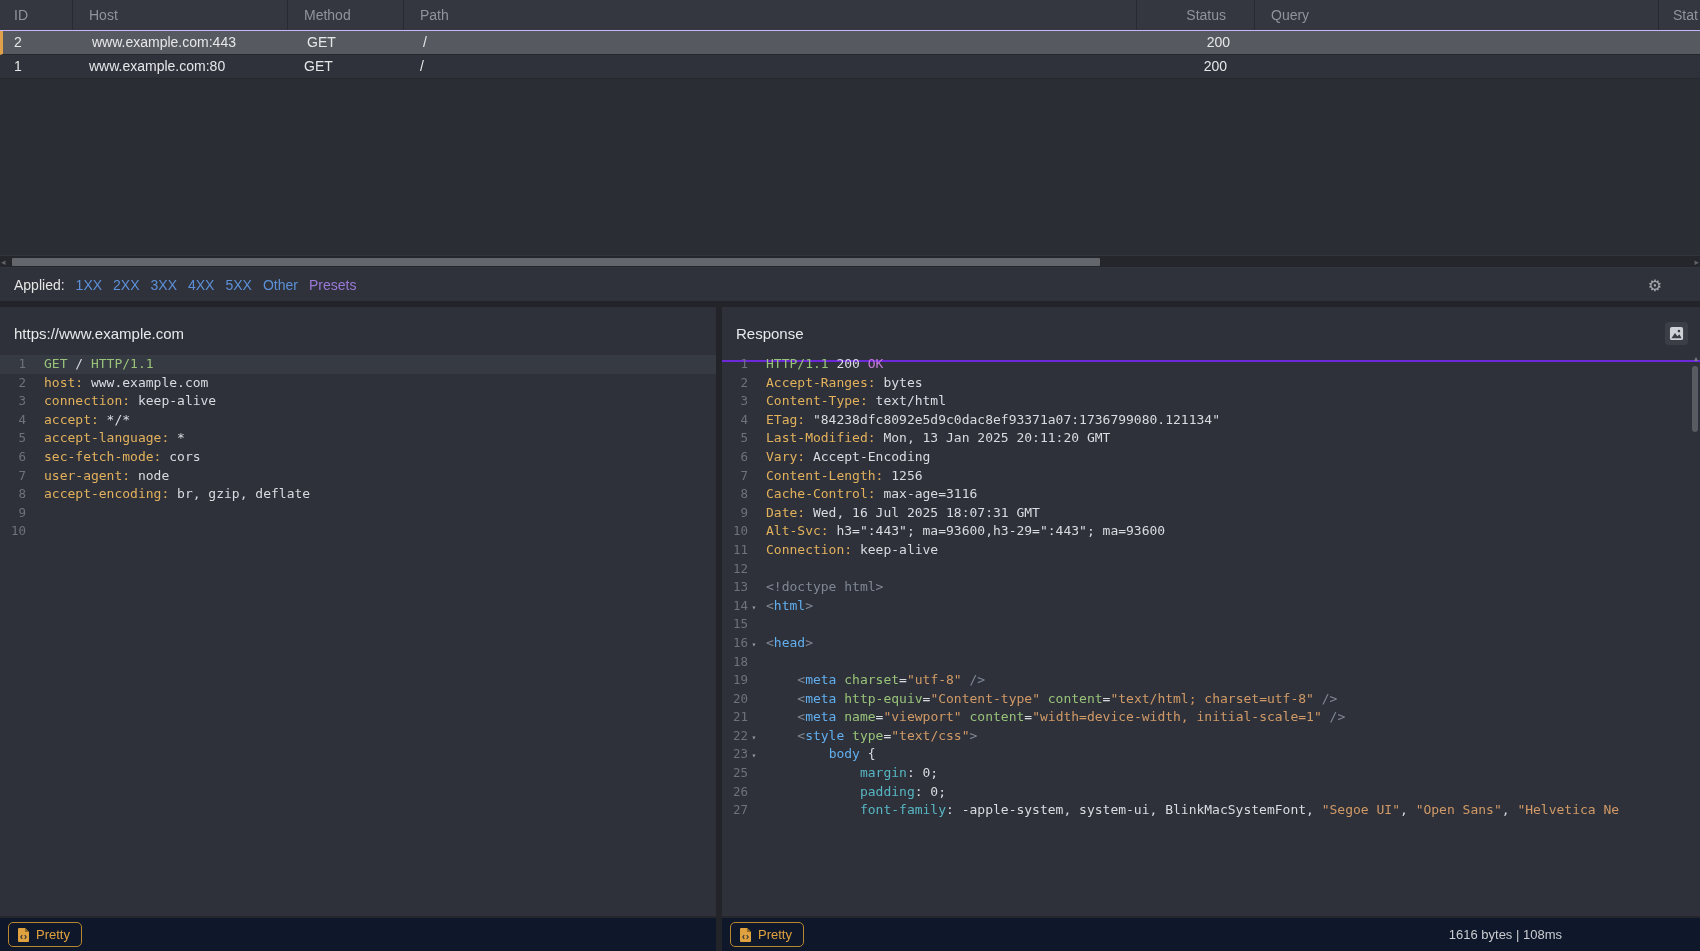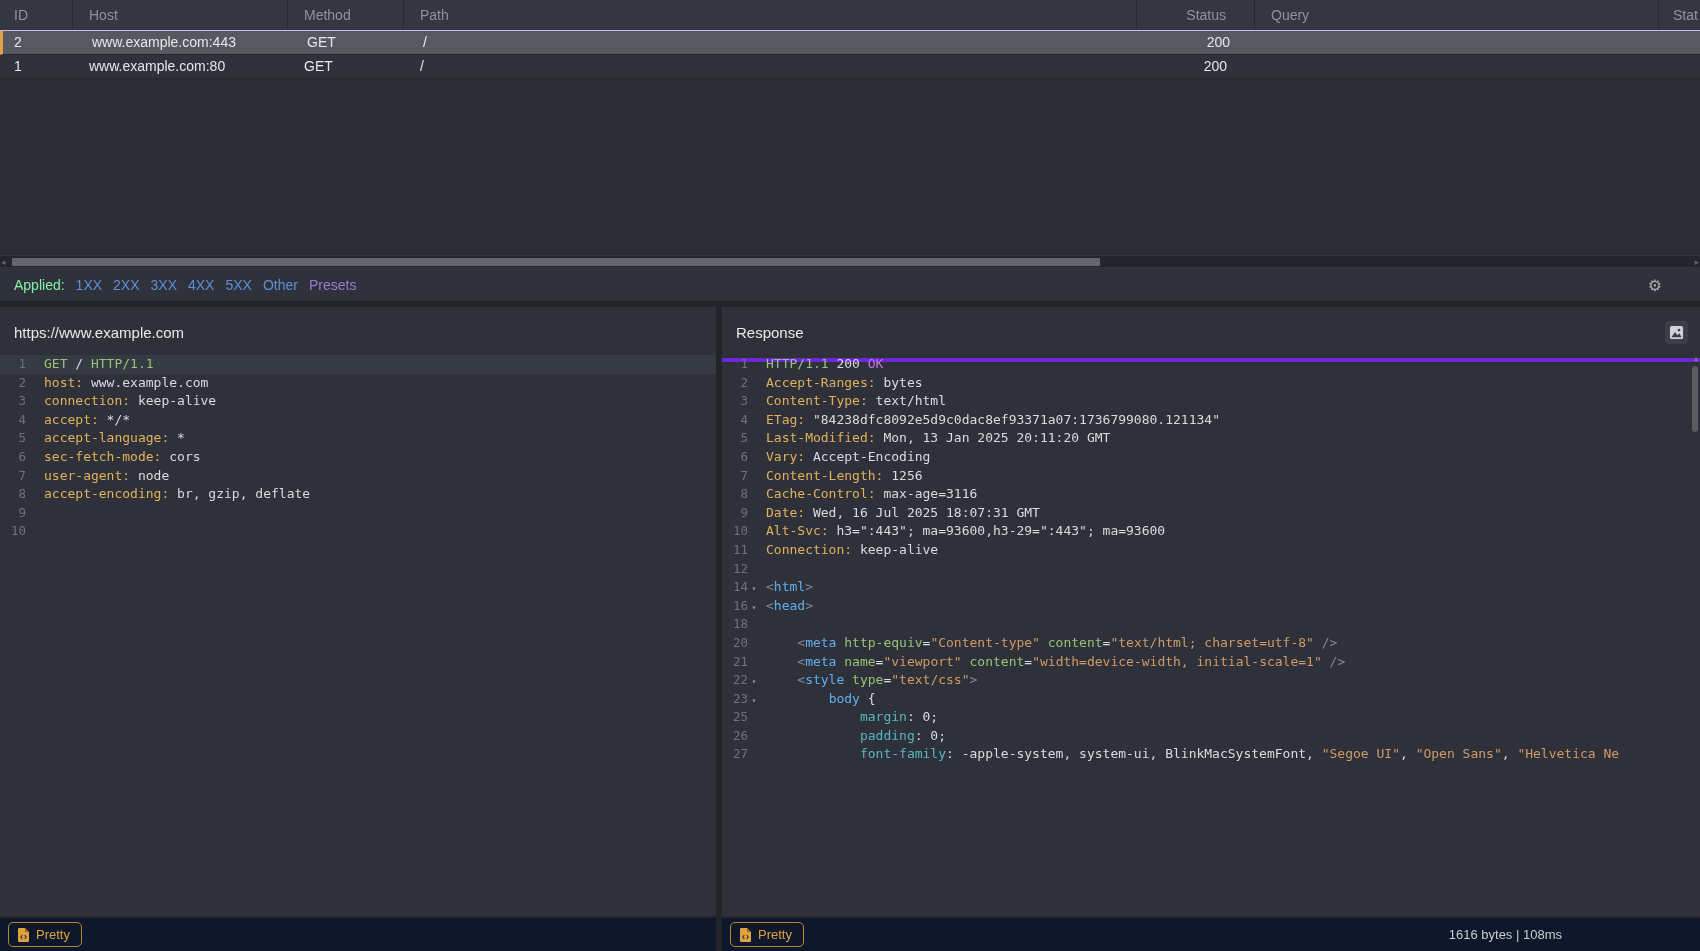--- a/index.html
+++ b/index.html
@@ -29,33 +29,33 @@
   .hscroll { position:absolute; top:255px; left:0; width:1700px; height:13px;
     background:#24262c; border-top:1px solid #32353b; border-bottom:1px solid #32353b; }
   .hscroll .thumb { position:absolute; left:12px; top:2px; width:1088px; height:8px;
     background:#63666d; border-radius:1px; }
   .hs-arrow { position:absolute; top:1px; color:#5e6167; font-size:9px; line-height:10px; }
   .hs-arrow.left { left:1px; } .hs-arrow.right { right:1px; }
 
   
   .filterbar { position:absolute; top:268px; left:0; width:1700px; height:33px;
     background:#2f323a; display:flex; align-items:center; padding-left:14px; gap:11px; font-size:14px; }
-  .applied { color:#86efac;text-align:right; }
+  .applied { color:#e5e5e5;text-align:right; }
   .flink { color:#5c90d9; cursor:pointer; }
   .plink { color:#9b79d8; cursor:pointer; }
   .gearbox { position:absolute; right:38px; top:8px; color:#a6a9af; font-size:16px; cursor:pointer; }
 
   .hgap { position:absolute; top:301px; left:0; width:1700px; height:6px; background:#222429; }
   .vdivider { position:absolute; top:301px; left:716px; width:6px; height:650px; background:#222429; }
 
   
   .panel { position:absolute; top:307px; bottom:0; background:#2e313a; overflow:hidden; }
   .panel.req { left:0; width:716px; }
   .panel.resp { left:722px; width:978px; }
-  .panel-header { height:55px; border-bottom:4px solid #6d28d9; display:flex;
+  .panel-header { height:55px; border-bottom:2px solid #6d28d9; display:flex;
     align-items:center; padding:0 12px 0 14px; }
   .panel-title { color:#e8e9eb; font-size:15px; }
   .img-btn { margin-left:auto; width:23px; height:23px; background:#3b3e46; border-radius:4px;
     display:flex; align-items:center; justify-content:center; cursor:pointer; }
 
   .code { position:absolute; top:46px; left:0; right:0; bottom:35px; overflow:hidden; padding-top:2px; }
   .code-line { height:18.6px; display:flex; font-family:"DejaVu Sans Mono",monospace;
     font-size:13px; line-height:18.6px; white-space:pre; }
   .code-line.active-line { background:#363a43; }
   .ln { flex:none; width:26px; padding-right:0; text-align:right; color:#6d727b; font-size:12.5px; }
@@ -188,23 +188,26 @@
       <div class="code-line"><span class="ln">3</span><span class="fold"></span><span class="ct"><span class="tk-k">Content-Type:</span><span class="tk-p"> text/html</span></span></div>
       <div class="code-line"><span class="ln">4</span><span class="fold"></span><span class="ct"><span class="tk-k">ETag:</span><span class="tk-p"> "84238dfc8092e5d9c0dac8ef93371a07:1736799080.121134"</span></span></div>
       <div class="code-line"><span class="ln">5</span><span class="fold"></span><span class="ct"><span class="tk-k">Last-Modified:</span><span class="tk-p"> Mon, 13 Jan 2025 20:11:20 GMT</span></span></div>
       <div class="code-line"><span class="ln">6</span><span class="fold"></span><span class="ct"><span class="tk-k">Vary:</span><span class="tk-p"> Accept-Encoding</span></span></div>
       <div class="code-line"><span class="ln">7</span><span class="fold"></span><span class="ct"><span class="tk-k">Content-Length:</span><span class="tk-p"> 1256</span></span></div>
       <div class="code-line"><span class="ln">8</span><span class="fold"></span><span class="ct"><span class="tk-k">Cache-Control:</span><span class="tk-p"> max-age=3116</span></span></div>
       <div class="code-line"><span class="ln">9</span><span class="fold"></span><span class="ct"><span class="tk-k">Date:</span><span class="tk-p"> Wed, 16 Jul 2025 18:07:31 GMT</span></span></div>
       <div class="code-line"><span class="ln">10</span><span class="fold"></span><span class="ct"><span class="tk-k">Alt-Svc:</span><span class="tk-p"> h3=":443"; ma=93600,h3-29=":443"; ma=93600</span></span></div>
       <div class="code-line"><span class="ln">11</span><span class="fold"></span><span class="ct"><span class="tk-k">Connection:</span><span class="tk-p"> keep-alive</span></span></div>
       <div class="code-line"><span class="ln">12</span><span class="fold"></span><span class="ct"></span></div>
+      <div class="code-line"><span class="ln">13</span><span class="fold"></span><span class="ct"><span class="tk-c">&lt;!doctype html&gt;</span></span></div>
       <div class="code-line"><span class="ln">14</span><span class="fold">▾</span><span class="ct"><span class="tk-c">&lt;</span><span class="tk-t">html</span><span class="tk-c">&gt;</span></span></div>
+      <div class="code-line"><span class="ln">15</span><span class="fold"></span><span class="ct"></span></div>
       <div class="code-line"><span class="ln">16</span><span class="fold">▾</span><span class="ct"><span class="tk-c">&lt;</span><span class="tk-t">head</span><span class="tk-c">&gt;</span></span></div>
       <div class="code-line"><span class="ln">18</span><span class="fold"></span><span class="ct"></span></div>
+      <div class="code-line"><span class="ln">19</span><span class="fold"></span><span class="ct"><span class="tk-p">    </span><span class="tk-c">&lt;</span><span class="tk-t">meta</span><span class="tk-p"> </span><span class="tk-a">charset</span><span class="tk-p">=</span><span class="tk-s">"utf-8"</span><span class="tk-c"> /&gt;</span></span></div>
       <div class="code-line"><span class="ln">20</span><span class="fold"></span><span class="ct"><span class="tk-p">    </span><span class="tk-c">&lt;</span><span class="tk-t">meta</span><span class="tk-p"> </span><span class="tk-a">http-equiv</span><span class="tk-p">=</span><span class="tk-s">"Content-type"</span><span class="tk-p"> </span><span class="tk-a">content</span><span class="tk-p">=</span><span class="tk-s">"text/html; charset=utf-8"</span><span class="tk-c"> /&gt;</span></span></div>
       <div class="code-line"><span class="ln">21</span><span class="fold"></span><span class="ct"><span class="tk-p">    </span><span class="tk-c">&lt;</span><span class="tk-t">meta</span><span class="tk-p"> </span><span class="tk-a">name</span><span class="tk-p">=</span><span class="tk-s">"viewport"</span><span class="tk-p"> </span><span class="tk-a">content</span><span class="tk-p">=</span><span class="tk-s">"width=device-width, initial-scale=1"</span><span class="tk-c"> /&gt;</span></span></div>
       <div class="code-line"><span class="ln">22</span><span class="fold">▾</span><span class="ct"><span class="tk-p">    </span><span class="tk-c">&lt;</span><span class="tk-t">style</span><span class="tk-p"> </span><span class="tk-a">type</span><span class="tk-p">=</span><span class="tk-s">"text/css"</span><span class="tk-c">&gt;</span></span></div>
       <div class="code-line"><span class="ln">23</span><span class="fold">▾</span><span class="ct"><span class="tk-p">        </span><span class="tk-t">body</span><span class="tk-p"> {</span></span></div>
       <div class="code-line"><span class="ln">25</span><span class="fold"></span><span class="ct"><span class="tk-p">            </span><span class="tk-cp">margin</span><span class="tk-p">: 0;</span></span></div>
       <div class="code-line"><span class="ln">26</span><span class="fold"></span><span class="ct"><span class="tk-p">            </span><span class="tk-cp">padding</span><span class="tk-p">: 0;</span></span></div>
       <div class="code-line"><span class="ln">27</span><span class="fold"></span><span class="ct"><span class="tk-p">            </span><span class="tk-cp">font-family</span><span class="tk-p">: -apple-system, system-ui, BlinkMacSystemFont, </span><span class="tk-s">"Segoe UI"</span><span class="tk-p">, </span><span class="tk-s">"Open Sans"</span><span class="tk-p">, </span><span class="tk-s">"Helvetica Ne</span></span></div>
     </div>
   <div class="footer">
     <button class="pretty-btn">

